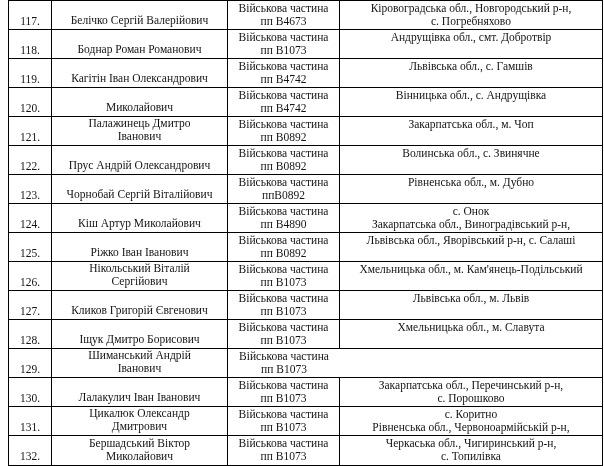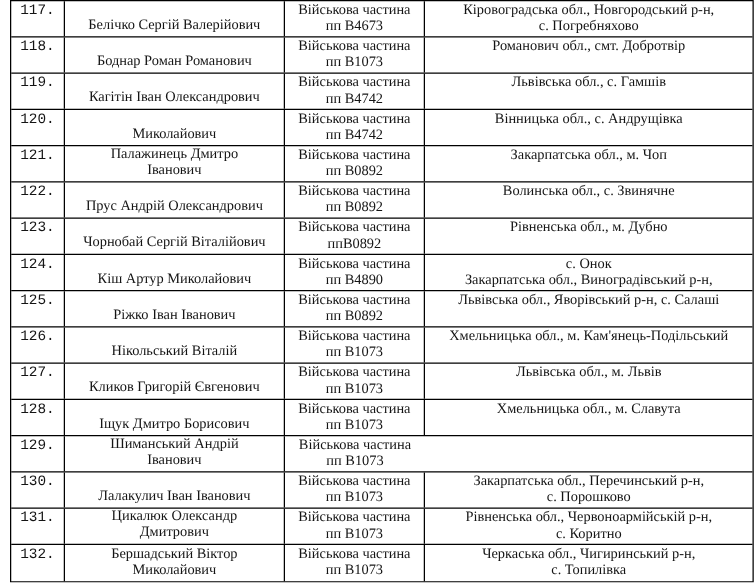--- a/index.html
+++ b/index.html
@@ -27,21 +27,21 @@
   .row:last-child { border-bottom: none; }
   .cell {
     border-right: 1px solid #000;
     overflow: hidden;
     text-align: center;
     font-size: 11.5px;
     line-height: 13.6px;
   }
   .cell:last-child { border-right: none; }
   .cell .line { white-space: nowrap; }
-  .cell.num { padding-top: 1px; font-family: Liberation Mono, monospace; }
+  .cell.num { padding-top: 14px; }
   .cell.name {
     display: flex; flex-direction: column;
     justify-content: flex-end;
     padding-bottom: 1px;
   }
   .cell.unit, .cell.loc { padding-top: 0.5px; }
 </style>
 </head>
 <body>
 
@@ -65,21 +65,21 @@
   <div class="row">
     <div class="cell num">118.</div>
     <div class="cell name">
           <div class="line">Боднар Роман Романович</div>
         </div>
     <div class="cell unit">
           <div class="line">Військова частина</div>
           <div class="line">пп В1073</div>
         </div>
     <div class="cell loc">
-          <div class="line">Романович обл., смт. Добротвір</div>
+          <div class="line">Андрущівка обл., смт. Добротвір</div>
         </div>
   </div>
 
   <div class="row">
     <div class="cell num">119.</div>
     <div class="cell name">
           <div class="line">Кагітін Іван Олександрович</div>
         </div>
     <div class="cell unit">
           <div class="line">Військова частина</div>
@@ -173,20 +173,21 @@
         </div>
     <div class="cell loc">
           <div class="line">Львівська обл., Яворівський р-н, с. Салаші</div>
         </div>
   </div>
 
   <div class="row">
     <div class="cell num">126.</div>
     <div class="cell name">
           <div class="line">Нікольський Віталій</div>
+          <div class="line">Сергійович</div>
         </div>
     <div class="cell unit">
           <div class="line">Військова частина</div>
           <div class="line">пп В1073</div>
         </div>
     <div class="cell loc">
           <div class="line">Хмельницька обл., м. Кам'янець-Подільський</div>
         </div>
   </div>
 
@@ -249,22 +250,22 @@
     <div class="cell num">131.</div>
     <div class="cell name">
           <div class="line">Цикалюк Олександр</div>
           <div class="line">Дмитрович</div>
         </div>
     <div class="cell unit">
           <div class="line">Військова частина</div>
           <div class="line">пп В1073</div>
         </div>
     <div class="cell loc">
+          <div class="line">с. Коритно</div>
           <div class="line">Рівненська обл., Червоноармійській р-н,</div>
-          <div class="line">с. Коритно</div>
         </div>
   </div>
 
   <div class="row">
     <div class="cell num">132.</div>
     <div class="cell name">
           <div class="line">Бершадський Віктор</div>
           <div class="line">Миколайович</div>
         </div>
     <div class="cell unit">

